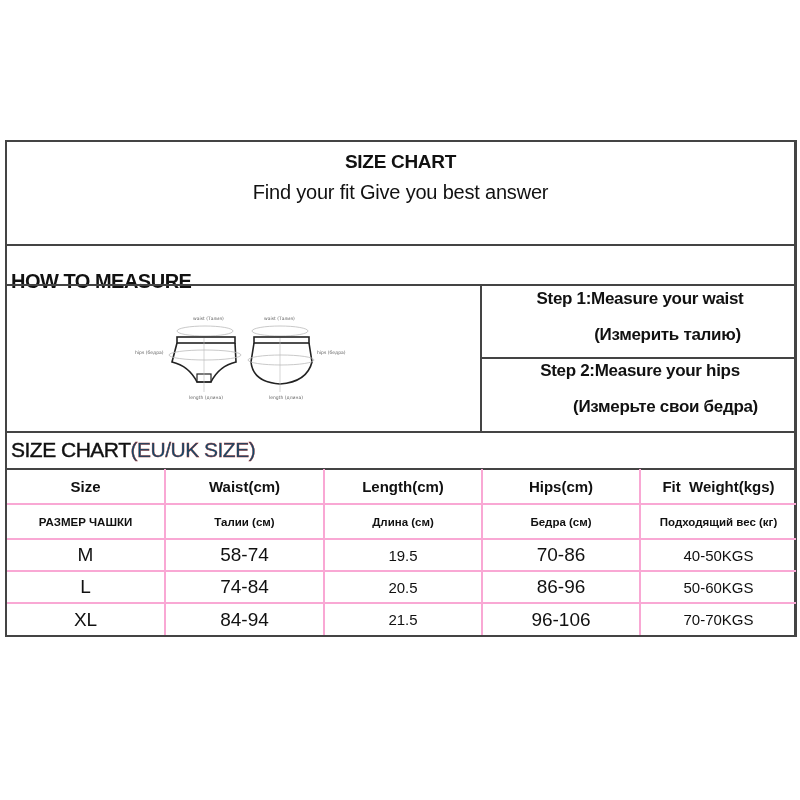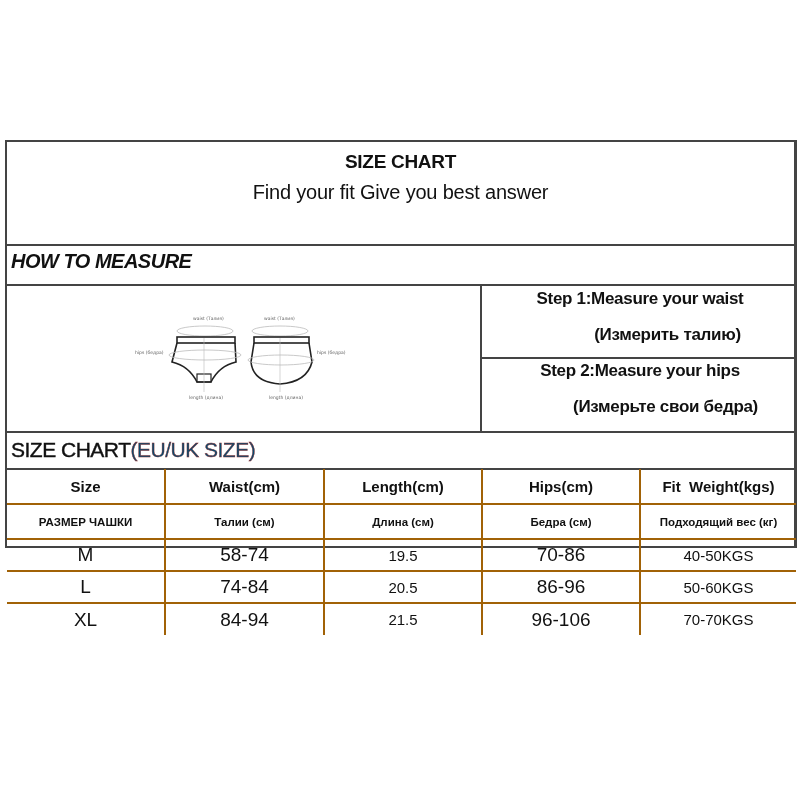--- a/index.html
+++ b/index.html
@@ -1,45 +1,45 @@
 <!DOCTYPE html>
 <html><head>
 <meta charset="utf-8">
 <style>
   * { box-sizing: border-box; margin: 0; padding: 0; }
   html, body { width: 800px; height: 800px; background: #ffffff; overflow: hidden; }
   body { position: relative; font-family: "Liberation Sans", "DejaVu Sans", sans-serif; color: #111; }
 
-  .frame { position: absolute; left: 5px; top: 140px; width: 792px; height: 408px; border: 2px solid #444; border-right-width: 3px; }
+  .frame { position: absolute; left: 5px; top: 140px; width: 792px; height: 497px; border: 2px solid #444; border-right-width: 3px; }
 
   .hline { position: absolute; left: 0; right: 0; height: 2px; background: #444; }
   .vline { position: absolute; width: 2px; background: #444; }
 
   .title-block { position: absolute; left: 0; right: 0; top: 0; height: 104px; text-align: center; }
   .title { position: absolute; left: 0; right: 0; top: 9px; font-size: 19px; font-weight: bold; letter-spacing: -0.3px; }
   .subtitle { position: absolute; left: 0; right: 0; font-size: 20px; font-weight: normal; letter-spacing: -0.2px; }
   .subtitle.en { top: 39px; }
   .subtitle.ru { top: 70px; }
 
   .section-header { position: absolute; left: 4px; font-size: 20px; font-weight: bold; letter-spacing: -0.5px; }
-  .how-header { top: 108px; font-style: italic; }
+  .how-header { top: 128px; }
   .size-header { top: 296px; font-size: 21px; font-weight: normal; -webkit-text-stroke: 0.4px #111; }
   .size-header .accent { color: #0c4a6e; -webkit-text-stroke: 0.4px #8b2a2a; }
 
   .diagram { position: absolute; left: 110px; top: 162px; width: 240px; height: 100px; }
   .diagram svg { width: 240px; height: 100px; }
 
   .step { position: absolute; left: 478px; width: 310px; font-size: 17px; font-weight: bold; letter-spacing: -0.3px; text-align: center; }
   .step .ru { display: block; padding-left: 55px; margin-top: 16px; }
   .step1 { top: 147px; }
   .step2 { top: 219px; }
   .step2 .ru { padding-left: 51px; }
 
   table.sizes { position: absolute; left: 0; top: 327px; width: 789px; border-collapse: collapse; table-layout: fixed; }
-  table.sizes td { border: 2px solid #a16207; text-align: center; vertical-align: middle; }
+  table.sizes td { border: 2px solid #f9a8d4; text-align: center; vertical-align: middle; }
   table.sizes tr.head td { height: 35px; font-weight: bold; font-size: 15px; }
   table.sizes tr.head-ru td { height: 35px; font-weight: bold; font-size: 11.5px; }
   table.sizes tr.data td { height: 32px; font-size: 19px; }
   table.sizes tr.data td.small { font-size: 15px; }
   table.sizes tr:first-child td { border-top: none; }
   table.sizes td:first-child { border-left: none; }
   table.sizes td:last-child { border-right: none; }
   table.sizes tr:last-child td { border-bottom: none; }
 </style>
 </head>

